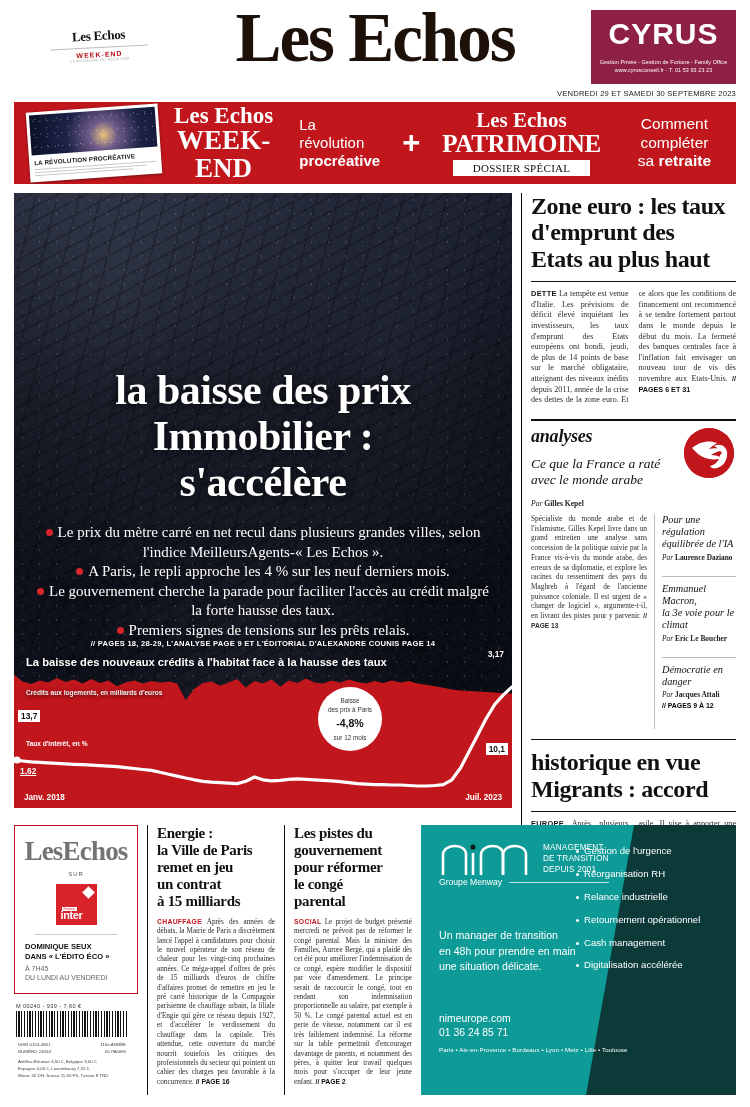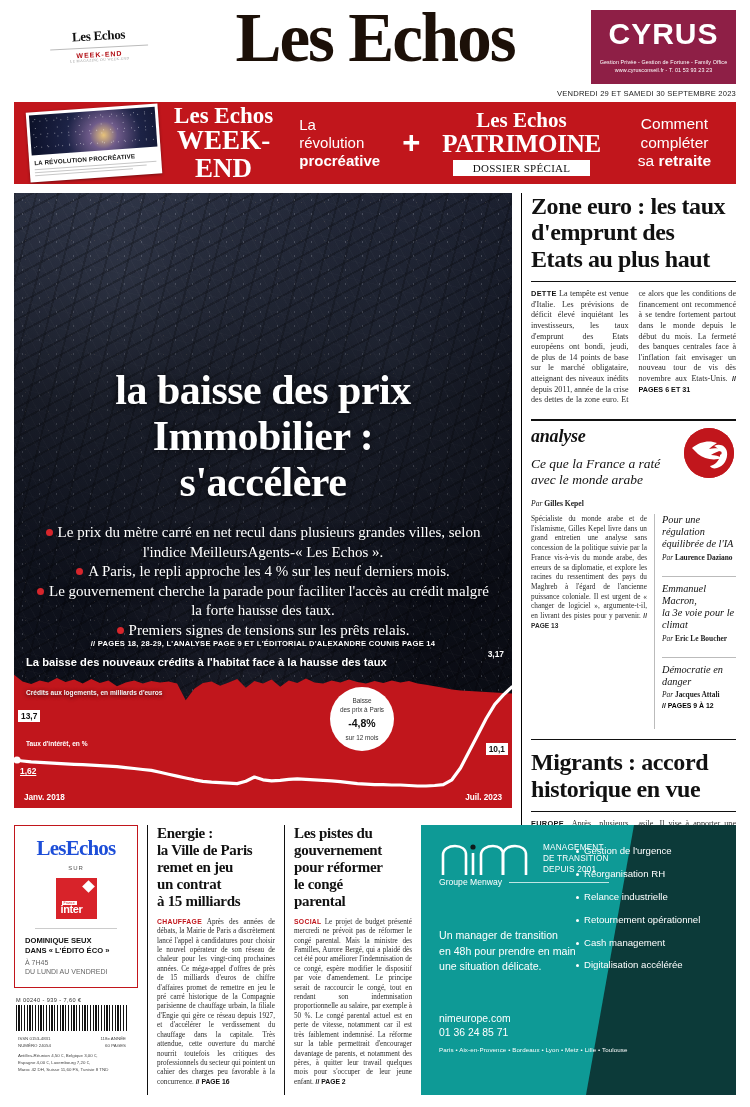--- a/index.html
+++ b/index.html
@@ -203,21 +203,21 @@
   }
   .ch-x1 {
     position: absolute; left: 10px; bottom: 6px; color: #fff;
     font-family: "Liberation Sans", sans-serif; font-weight: bold; font-size: 8.2px;
   }
   .ch-x2 {
     position: absolute; right: 10px; bottom: 6px; color: #fff;
     font-family: "Liberation Sans", sans-serif; font-weight: bold; font-size: 8.2px;
   }
   .ch-callout {
-    position: absolute; left: 316px; top: 41px; width: 64px; height: 64px;
+    position: absolute; left: 304px; top: 41px; width: 64px; height: 64px;
     border-radius: 50%; background: #fff; color: #333; text-align: center;
     font-family: "Liberation Sans", sans-serif; font-size: 6.4px; line-height: 1.5;
     display: flex; flex-direction: column; justify-content: center; align-items: center;
   }
   .ch-callout .big { font-size: 10.5px; font-weight: bold; color: #111; margin: 1px 0; }
 
   
   .r-head {
     font-family: "Liberation Serif", serif; font-weight: bold;
     font-size: 24px; line-height: 1.10; color: #111; letter-spacing: -.4px;
@@ -274,21 +274,21 @@
   .an-item .a i { font-style: italic; }
   .an-item .a b { font-weight: bold; }
   .an-pages { font-family: "Liberation Sans", sans-serif; font-weight: bold; font-size: 6.9px; margin-top: 3px; }
 
   
   .bottom { position: absolute; left: 14px; top: 825px; width: 722px; height: 270px; display: flex; }
   .bt-brand { width: 124px; flex: none; position: relative; }
   .brand-box { border: 1px solid #c1161c; padding: 10px 8px 11px; text-align: center; }
   .brand-logo {
     font-family: "Liberation Serif", serif; font-weight: bold;
-    font-size: 21px; color: #1d4ed8; letter-spacing: -.8px;
+    font-size: 27px; color: #737373; letter-spacing: -.8px;
   }
   .brand-sur { font-family: "Liberation Sans", sans-serif; font-size: 6px; color: #555; margin-top: 4px; letter-spacing: 1px; }
   .brand-inter {
     width: 41px; height: 41px; background: #d8232a; margin: 7px auto 0;
     position: relative; color: #fff;
   }
   .brand-inter .sq {
     position: absolute; right: 4px; top: 4px; width: 9px; height: 9px;
     background: #fff; transform: rotate(45deg);
   }
@@ -497,21 +497,21 @@
           <div class="r-rule"></div>
           <div class="twocol">
             <span class="kick">DETTE</span>
             <span>La tempête est venue d'Italie. Les prévisions de déficit élevé inquiétant les investisseurs, les taux d'emprunt des Etats européens ont bondi, jeudi, de plus de 14 points de base sur le marché obligataire, atteignant des niveaux inédits depuis 2011, année de la crise des dettes de la zone euro. Et ce alors que les conditions de financement ont recommencé à se tendre fortement partout dans le monde depuis le début du mois. La fermeté des banques centrales face à l'inflation fait envisager un nouveau tour de vis dès novembre aux Etats-Unis.</span>
             <span class="ref">// PAGES 6 ET 31</span>
           </div>
         </div>
 
         <div class="analyses-blk">
           <div class="an-topline"></div>
-          <div class="an-word">analyse</div>
+          <div class="an-word">analyses</div>
           <div class="an-mercury">
             <svg viewBox="0 0 50 50" width="50" height="50" aria-hidden="true">
               <circle cx="25" cy="25" r="25" fill="#c1161c"></circle>
               <path d="M8 20 C16 13, 26 12, 33 15 C30 17, 27 19, 25 21 C30 20, 35 20, 39 22 C34 23, 30 25, 27 27 C31 27, 35 28, 38 30 C30 33, 20 31, 14 26 Z" fill="#ffffff"></path>
               <path d="M30 18 C36 15, 42 18, 43 24 C44 31, 40 38, 33 40 C30 41, 27 40, 26 38 C31 37, 35 33, 36 28 C37 23, 34 20, 30 18 Z" fill="#ffffff"></path>
               <circle cx="36" cy="25" r="1.7" fill="#c1161c"></circle>
             </svg>
           </div>
           <div class="an-title">
             <div>Ce que la France a raté</div>
@@ -541,22 +541,22 @@
                 <div class="a"><i>Par</i> <b>Jacques Attali</b></div>
                 <div class="an-pages">// PAGES 9 À 12</div>
               </div>
             </div>
           </div>
         </div>
 
         <div style="margin-top:10px">
           <div class="an-topline" style="height:1px;background:#111;margin-bottom:9px"></div>
           <div class="r-head">
+            <div>historique en vue</div>
             <div>Migrants : accord</div>
-            <div>historique en vue</div>
           </div>
           <div class="r-rule"></div>
           <div class="twocol">
             <span class="kick">EUROPE</span>
             <span>Après plusieurs années de paralysie, l'Europe est en passe de franchir une étape majeure dans la gestion commune des migrations. Une réunion des ministres de l'Intérieur des Vingt-Sept, à Bruxelles, jeudi, a permis de dégager les grandes lignes d'un accord sur le texte de « règlement de crises », le dernier du pacte migration et asile. Il vise à apporter une réponse organisée à un afflux soudain de migrants, comme ce fut le cas en 2015. Le compromis a permis de satisfaire l'Allemagne, jusqu'alors dans le camp des opposants, et de dégager une majorité qualifiée des Etats membres pour ouvrir la voie à un accord.</span>
             <span class="ref">// PAGE 8</span>
           </div>
         </div>
 
       </div>

